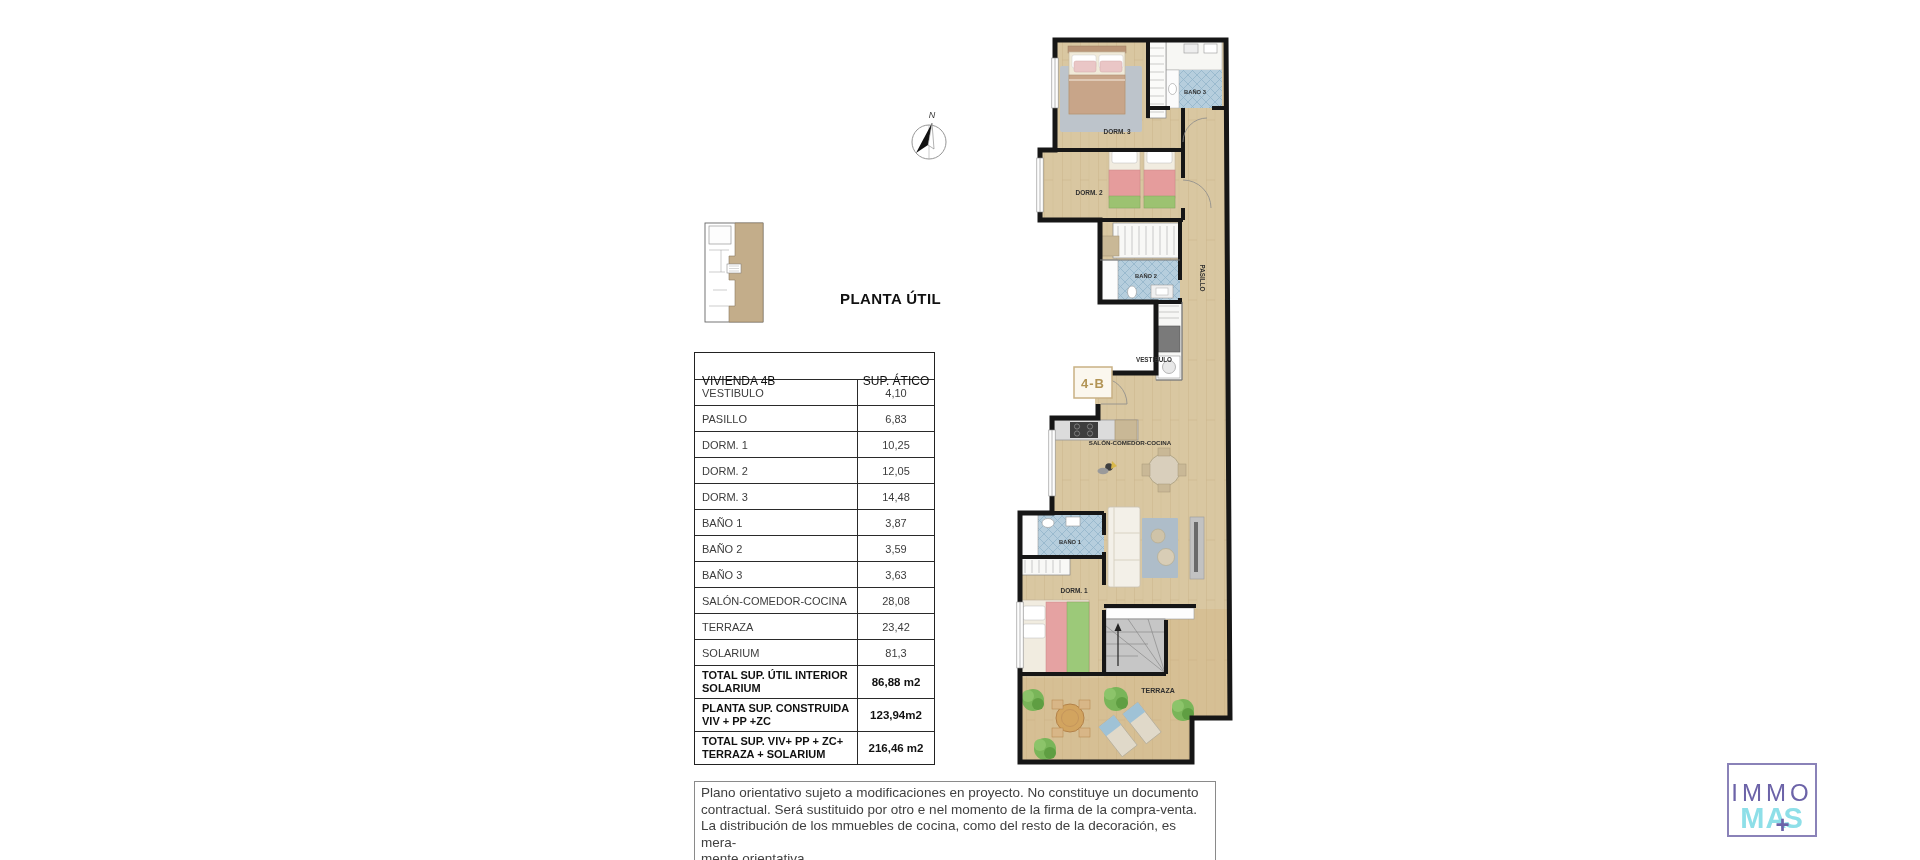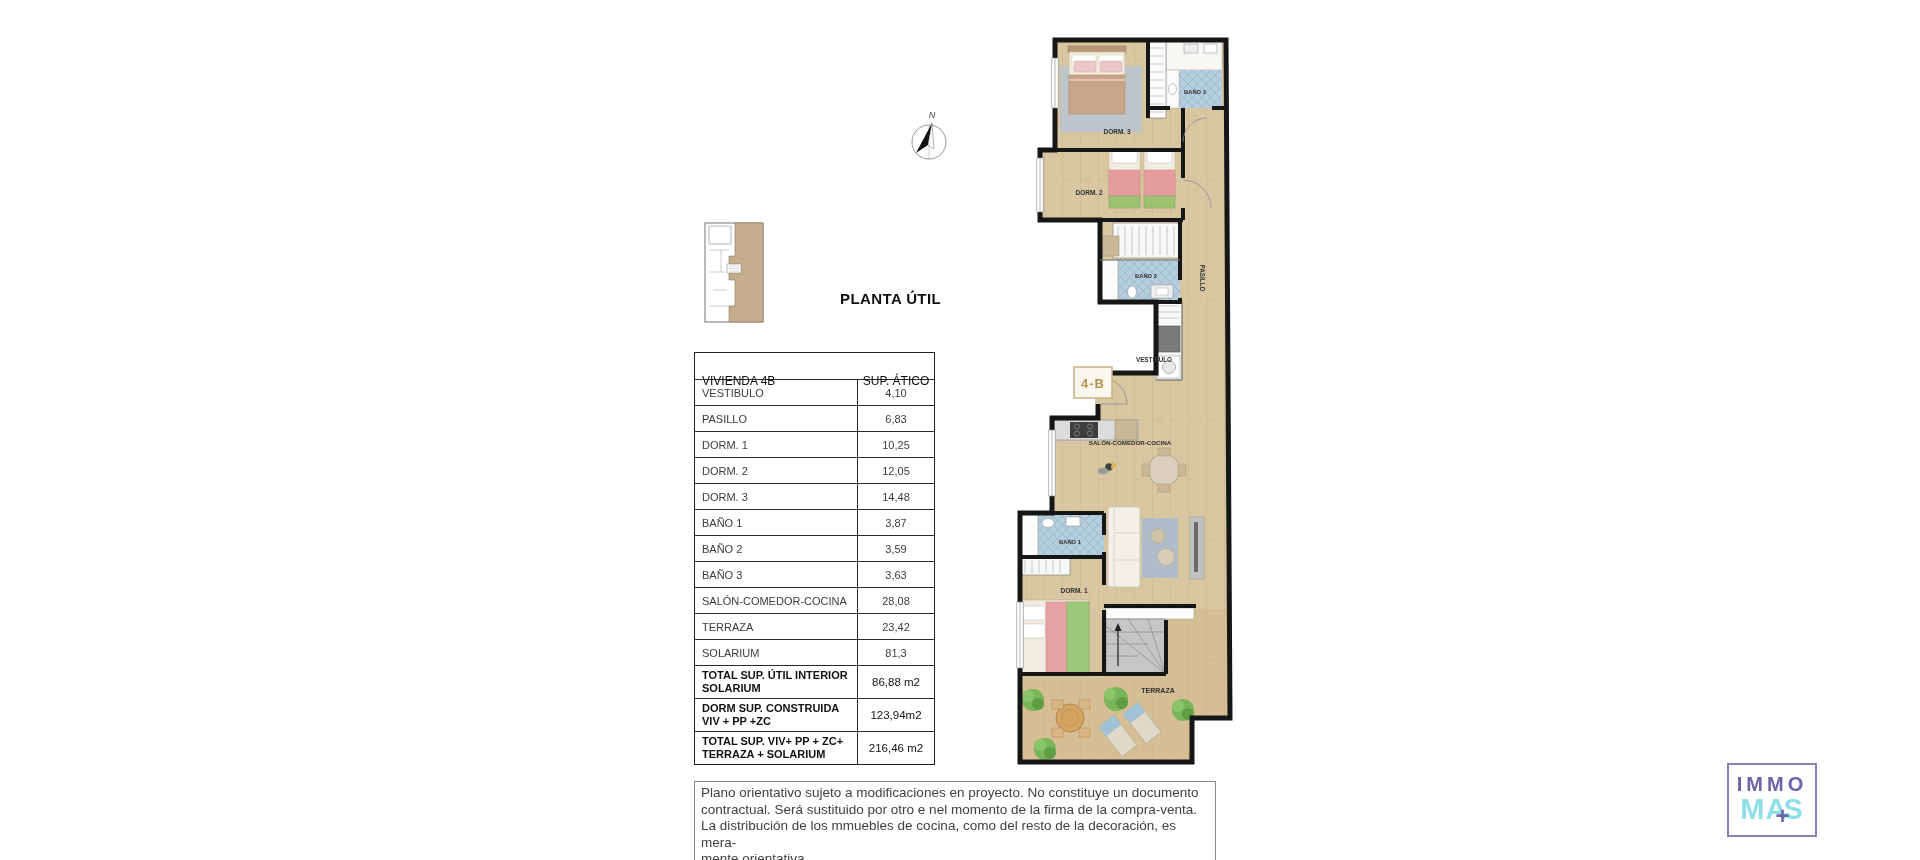--- a/index.html
+++ b/index.html
@@ -14,30 +14,30 @@
   .area-table{left:694px;top:352px;width:239px;border:1px solid #222;background:#fff;}
   .t-row{display:flex;border-top:1px solid #2a2a2a;align-items:stretch;}
   .t-row:first-child{border-top:none;}
   .t-label{flex:1;display:flex;align-items:center;padding-left:7px;color:#3c3c3c;font-size:11px;}
   .t-value{width:76px;border-left:1px solid #2a2a2a;display:flex;align-items:center;justify-content:center;color:#3c3c3c;font-size:11px;}
   .t-head{height:26px;}
   .t-head .t-label,.t-head .t-value{font-weight:normal;color:#111;font-size:12px;margin-top:28px;}
   .t-data{height:25px;}
   .t-total{height:32px;justify-content:space-between;}
   .t-total .t-label{font-weight:bold;color:#111;line-height:13px;display:block;padding-top:3px;}
-  .t-total .t-value{font-weight:normal;color:#111;font-size:11.5px;}
+  .t-total .t-value{font-weight:bold;color:#111;font-size:11.5px;}
   .t-label .l2{display:block;}
 
   
   .disclaimer{left:694px;top:781px;width:508px;border:1px solid #8a8a8a;padding:3px 6px 4px 6px;
     font-size:13.5px;line-height:16.5px;color:#404040;background:#fff;}
 
   
   .logo{left:1727px;top:763px;width:86px;height:70px;border:2px solid #8a82b8;background:#fff;text-align:center;}
-  .logo-l1{margin-top:9px;font-size:20px;font-weight:bold;color:#6c63a8;letter-spacing:4px;line-height:20px;}
+  .logo-l1{margin-top:18px;font-size:24px;font-weight:normal;color:#6c63a8;letter-spacing:4px;line-height:20px;}
   .logo-l2{font-size:29px;font-weight:bold;color:#8edfe8;letter-spacing:1px;line-height:30px;position:relative;}
   .logo-plus{color:#6c63a8;font-size:24px;font-weight:bold;position:relative;top:5px;margin-left:-12px;margin-right:-7px;z-index:2;}
 </style>
 </head>
 <body>
 
 <div class="page">
 
   <svg class="abs" style="left:903px;top:104px;" width="52" height="64" viewBox="0 0 52 64">
     <text x="29" y="14" font-size="9" fill="#333" text-anchor="middle" font-style="italic">N</text>
@@ -105,21 +105,21 @@
       </div>
     <div class="t-row t-data">
         <div class="t-label">SOLARIUM</div>
         <div class="t-value">81,3</div>
       </div>
     <div class="t-row t-total">
       <div class="t-label"><span>TOTAL SUP. ÚTIL INTERIOR</span><span class="l2">SOLARIUM</span></div>
       <div class="t-value">86,88 m2</div>
     </div>
     <div class="t-row t-total">
-      <div class="t-label"><span>DORM SUP. CONSTRUIDA</span><span class="l2">VIV + PP +ZC</span></div>
+      <div class="t-label"><span>PLANTA SUP. CONSTRUIDA</span><span class="l2">VIV + PP +ZC</span></div>
       <div class="t-value">123,94m2</div>
     </div>
     <div class="t-row t-total">
       <div class="t-label"><span>TOTAL SUP. VIV+ PP + ZC+</span><span class="l2">TERRAZA + SOLARIUM</span></div>
       <div class="t-value">216,46 m2</div>
     </div>
   </div>
 
   <svg class="abs" style="left:1008px;top:30px;" width="235" height="750" viewBox="0 0 235 750">
     <defs>

